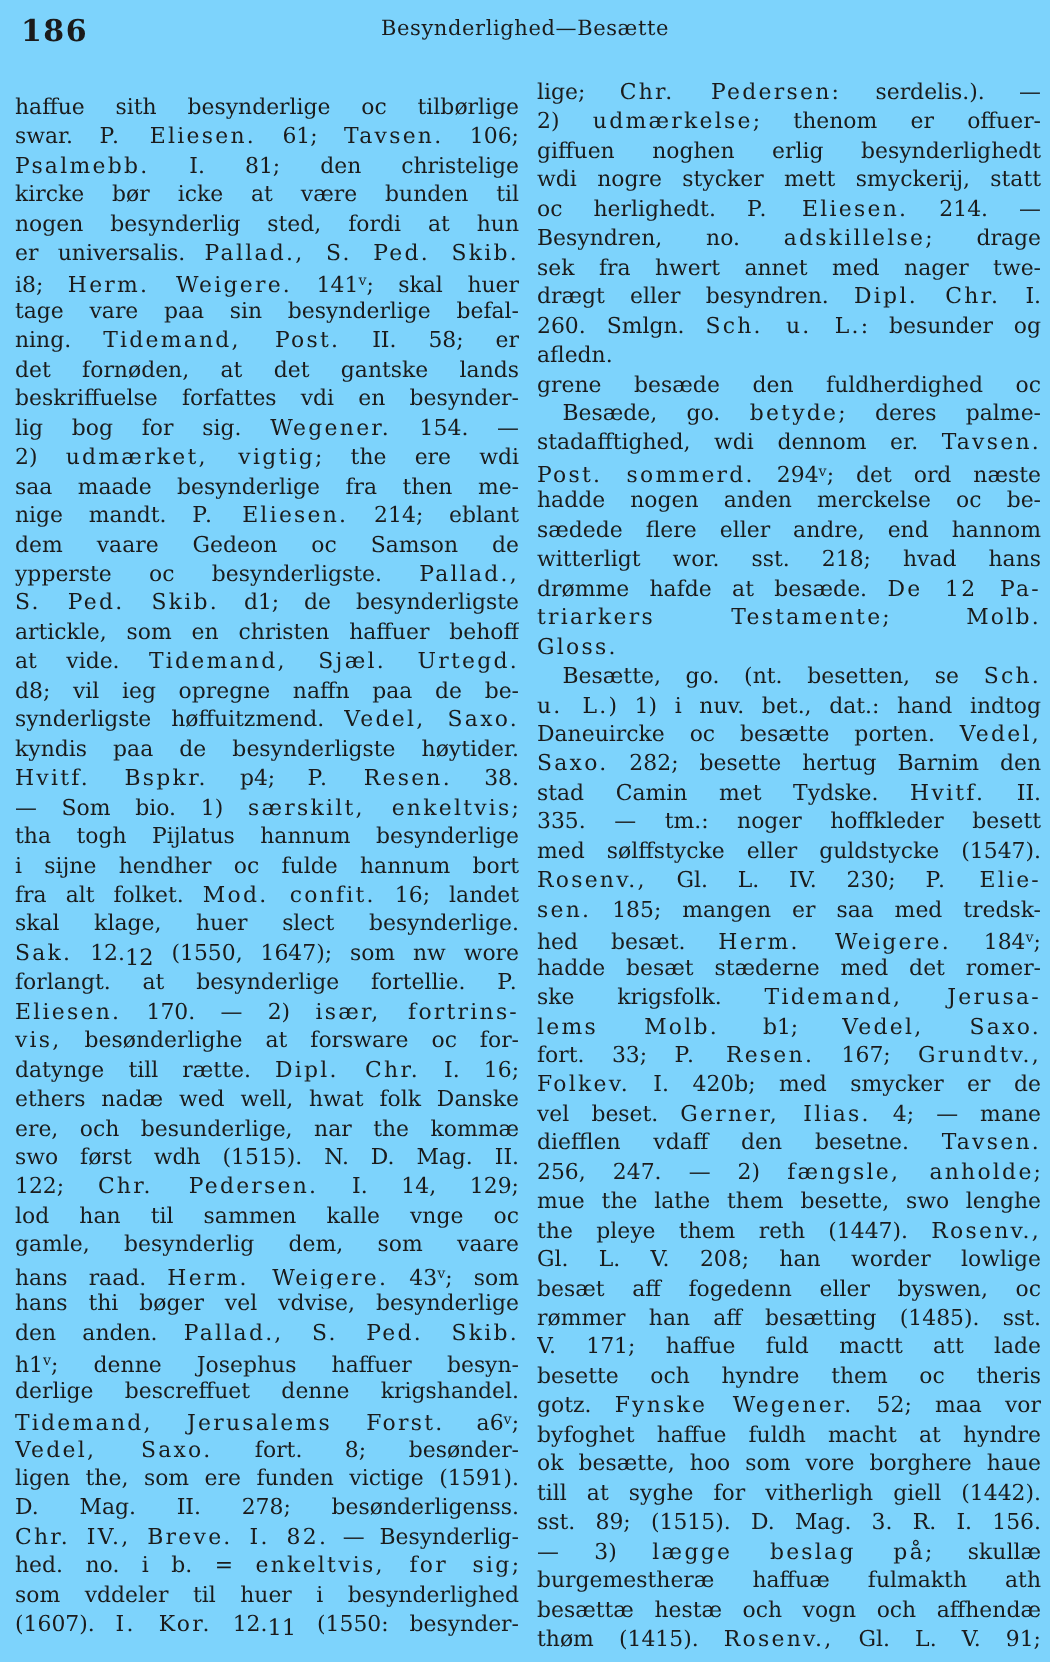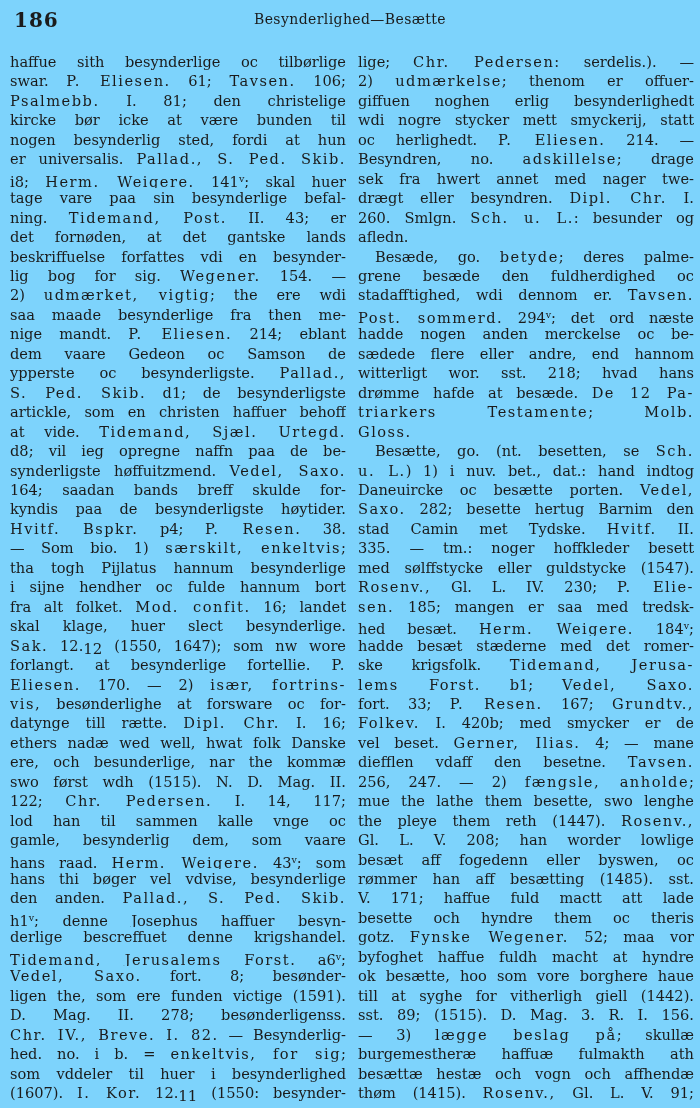--- a/index.html
+++ b/index.html
@@ -75,51 +75,50 @@
   <div class="cols">
     <div class="col" id="col-left">
         <div class="tl"><span class="seg-n">haffue sith besynderlige oc tilbørlige</span></div>
         <div class="tl"><span class="seg-n">swar. </span><span class="seg-s">P. Eliesen.</span><span class="seg-n"> 61; </span><span class="seg-s">Tavsen.</span><span class="seg-n"> 106;</span></div>
         <div class="tl"><span class="seg-s">Psalmebb.</span><span class="seg-n"> I. 81; den christelige</span></div>
         <div class="tl"><span class="seg-n">kircke bør icke at være bunden til</span></div>
         <div class="tl"><span class="seg-n">nogen besynderlig sted, fordi at hun</span></div>
         <div class="tl"><span class="seg-n">er universalis. </span><span class="seg-s">Pallad., S. Ped. Skib.</span></div>
         <div class="tl"><span class="seg-n">i8; </span><span class="seg-s">Herm. Weigere.</span><span class="seg-n"> 141</span><span class="seg-u">v</span><span class="seg-n">; skal huer</span></div>
         <div class="tl"><span class="seg-n">tage vare paa sin besynderlige befal-</span></div>
-        <div class="tl"><span class="seg-n">ning. </span><span class="seg-s">Tidemand, Post.</span><span class="seg-n"> II. 43; er</span></div>
+        <div class="tl"><span class="seg-n">ning. </span><span class="seg-s">Tidemand, Post.</span><span class="seg-n"> II. 58; er</span></div>
         <div class="tl"><span class="seg-n">det fornøden, at det gantske lands</span></div>
         <div class="tl"><span class="seg-n">beskriffuelse forfattes vdi en besynder-</span></div>
         <div class="tl"><span class="seg-n">lig bog for sig. </span><span class="seg-s">Wegener.</span><span class="seg-n"> 154. —</span></div>
         <div class="tl"><span class="seg-n">2) </span><span class="seg-s">udmærket, vigtig</span><span class="seg-n">; the ere wdi</span></div>
         <div class="tl"><span class="seg-n">saa maade besynderlige fra then me-</span></div>
         <div class="tl"><span class="seg-n">nige mandt. </span><span class="seg-s">P. Eliesen.</span><span class="seg-n"> 214; eblant</span></div>
         <div class="tl"><span class="seg-n">dem vaare Gedeon oc Samson de</span></div>
         <div class="tl"><span class="seg-n">ypperste oc besynderligste. </span><span class="seg-s">Pallad.,</span></div>
         <div class="tl"><span class="seg-s">S. Ped. Skib.</span><span class="seg-n"> d1; de besynderligste</span></div>
         <div class="tl"><span class="seg-n">artickle, som en christen haffuer behoff</span></div>
         <div class="tl"><span class="seg-n">at vide. </span><span class="seg-s">Tidemand, Sjæl. Urtegd.</span></div>
         <div class="tl"><span class="seg-n">d8; vil ieg opregne naffn paa de be-</span></div>
         <div class="tl"><span class="seg-n">synderligste høffuitzmend. </span><span class="seg-s">Vedel, Saxo.</span></div>
-        <div class="tl"><span class="seg-n">164; saadan bands breff skulde for-</span></div>
         <div class="tl"><span class="seg-n">kyndis paa de besynderligste høytider.</span></div>
         <div class="tl"><span class="seg-s">Hvitf. Bspkr.</span><span class="seg-n"> p4; </span><span class="seg-s">P. Resen.</span><span class="seg-n"> 38.</span></div>
         <div class="tl"><span class="seg-n">— Som bio. 1) </span><span class="seg-s">særskilt, enkeltvis</span><span class="seg-n">;</span></div>
         <div class="tl"><span class="seg-n">tha togh Pijlatus hannum besynderlige</span></div>
         <div class="tl"><span class="seg-n">i sijne hendher oc fulde hannum bort</span></div>
         <div class="tl"><span class="seg-n">fra alt folket. </span><span class="seg-s">Mod. confit.</span><span class="seg-n"> 16; landet</span></div>
         <div class="tl"><span class="seg-n">skal klage, huer slect besynderlige.</span></div>
         <div class="tl"><span class="seg-s">Sak.</span><span class="seg-n"> 12.</span><span class="seg-d">12</span><span class="seg-n"> (1550, 1647); som nw wore</span></div>
         <div class="tl"><span class="seg-n">forlangt. at besynderlige fortellie. </span><span class="seg-s">P.</span></div>
         <div class="tl"><span class="seg-s">Eliesen.</span><span class="seg-n"> 170. — 2) </span><span class="seg-s">især, fortrins-</span></div>
         <div class="tl"><span class="seg-s">vis,</span><span class="seg-n"> besønderlighe at forsware oc for-</span></div>
         <div class="tl"><span class="seg-n">datynge till rætte. </span><span class="seg-s">Dipl. Chr.</span><span class="seg-n"> I. 16;</span></div>
         <div class="tl"><span class="seg-n">ethers nadæ wed well, hwat folk Danske</span></div>
         <div class="tl"><span class="seg-n">ere, och besunderlige, nar the kommæ</span></div>
         <div class="tl"><span class="seg-n">swo først wdh (1515). N. D. Mag. II.</span></div>
-        <div class="tl"><span class="seg-n">122; </span><span class="seg-s">Chr. Pedersen.</span><span class="seg-n"> I. 14, 117;</span></div>
+        <div class="tl"><span class="seg-n">122; </span><span class="seg-s">Chr. Pedersen.</span><span class="seg-n"> I. 14, 129;</span></div>
         <div class="tl"><span class="seg-n">lod han til sammen kalle vnge oc</span></div>
         <div class="tl"><span class="seg-n">gamle, besynderlig dem, som vaare</span></div>
         <div class="tl"><span class="seg-n">hans raad. </span><span class="seg-s">Herm. Weigere.</span><span class="seg-n"> 43</span><span class="seg-u">v</span><span class="seg-n">; som</span></div>
         <div class="tl"><span class="seg-n">hans thi bøger vel vdvise, besynderlige</span></div>
         <div class="tl"><span class="seg-n">den anden. </span><span class="seg-s">Pallad., S. Ped. Skib.</span></div>
         <div class="tl"><span class="seg-n">h1</span><span class="seg-u">v</span><span class="seg-n">; denne Josephus haffuer besyn-</span></div>
         <div class="tl"><span class="seg-n">derlige bescreffuet denne krigshandel.</span></div>
         <div class="tl"><span class="seg-s">Tidemand, Jerusalems Forst.</span><span class="seg-n"> a6</span><span class="seg-u">v</span><span class="seg-n">;</span></div>
         <div class="tl"><span class="seg-s">Vedel, Saxo.</span><span class="seg-n"> fort. 8; besønder-</span></div>
         <div class="tl"><span class="seg-n">ligen the, som ere funden victige (1591).</span></div>
@@ -134,43 +133,43 @@
         <div class="tl"><span class="seg-n">lige; </span><span class="seg-s">Chr. Pedersen:</span><span class="seg-n"> serdelis.). —</span></div>
         <div class="tl"><span class="seg-n">2) </span><span class="seg-s">udmærkelse</span><span class="seg-n">; thenom er offuer-</span></div>
         <div class="tl"><span class="seg-n">giffuen noghen erlig besynderlighedt</span></div>
         <div class="tl"><span class="seg-n">wdi nogre stycker mett smyckerij, statt</span></div>
         <div class="tl"><span class="seg-n">oc herlighedt. </span><span class="seg-s">P. Eliesen.</span><span class="seg-n"> 214. —</span></div>
         <div class="tl"><span class="seg-b">Besyndren,</span><span class="seg-n"> no. </span><span class="seg-s">adskillelse</span><span class="seg-n">; drage</span></div>
         <div class="tl"><span class="seg-n">sek fra hwert annet med nager twe-</span></div>
         <div class="tl"><span class="seg-n">drægt eller besyndren. </span><span class="seg-s">Dipl. Chr.</span><span class="seg-n"> I.</span></div>
         <div class="tl"><span class="seg-n">260. Smlgn. </span><span class="seg-s">Sch. u. L.</span><span class="seg-n">: besunder og</span></div>
         <div class="tl pend"><span class="seg-n">afledn.</span></div>
+        <div class="tl"><span class="seg-n">grene besæde den fuldherdighed oc</span></div>
         <div class="tl ind"><span class="seg-b">Besæde,</span><span class="seg-n"> go. </span><span class="seg-s">betyde</span><span class="seg-n">; deres palme-</span></div>
-        <div class="tl"><span class="seg-n">grene besæde den fuldherdighed oc</span></div>
         <div class="tl"><span class="seg-n">stadafftighed, wdi dennom er. </span><span class="seg-s">Tavsen.</span></div>
         <div class="tl"><span class="seg-s">Post. sommerd.</span><span class="seg-n"> 294</span><span class="seg-u">v</span><span class="seg-n">; det ord næste</span></div>
         <div class="tl"><span class="seg-n">hadde nogen anden merckelse oc be-</span></div>
         <div class="tl"><span class="seg-n">sædede flere eller andre, end hannom</span></div>
         <div class="tl"><span class="seg-n">witterligt wor. sst. 218; hvad hans</span></div>
         <div class="tl"><span class="seg-n">drømme hafde at besæde. </span><span class="seg-s">De 12 Pa-</span></div>
         <div class="tl"><span class="seg-s">triarkers Testamente;</span><span class="seg-n"> </span><span class="seg-s">Molb.</span></div>
         <div class="tl pend"><span class="seg-s">Gloss.</span></div>
         <div class="tl ind"><span class="seg-b">Besætte,</span><span class="seg-n"> go. (nt. besetten, se </span><span class="seg-s">Sch.</span></div>
         <div class="tl"><span class="seg-s">u. L.</span><span class="seg-n">) 1) i nuv. bet., dat.: hand indtog</span></div>
         <div class="tl"><span class="seg-n">Daneuircke oc besætte porten. </span><span class="seg-s">Vedel,</span></div>
         <div class="tl"><span class="seg-s">Saxo.</span><span class="seg-n"> 282; besette hertug Barnim den</span></div>
         <div class="tl"><span class="seg-n">stad Camin met Tydske. </span><span class="seg-s">Hvitf.</span><span class="seg-n"> II.</span></div>
         <div class="tl"><span class="seg-n">335. — tm.: noger hoffkleder besett</span></div>
         <div class="tl"><span class="seg-n">med sølffstycke eller guldstycke (1547).</span></div>
         <div class="tl"><span class="seg-s">Rosenv.,</span><span class="seg-n"> Gl. L. IV. 230; </span><span class="seg-s">P. Elie-</span></div>
         <div class="tl"><span class="seg-s">sen.</span><span class="seg-n"> 185; mangen er saa med tredsk-</span></div>
         <div class="tl"><span class="seg-n">hed besæt. </span><span class="seg-s">Herm. Weigere.</span><span class="seg-n"> 184</span><span class="seg-u">v</span><span class="seg-n">;</span></div>
         <div class="tl"><span class="seg-n">hadde besæt stæderne med det romer-</span></div>
         <div class="tl"><span class="seg-n">ske krigsfolk. </span><span class="seg-s">Tidemand, Jerusa-</span></div>
-        <div class="tl"><span class="seg-s">lems Forst.</span><span class="seg-n"> b1; </span><span class="seg-s">Vedel, Saxo.</span></div>
+        <div class="tl"><span class="seg-s">lems Molb.</span><span class="seg-n"> b1; </span><span class="seg-s">Vedel, Saxo.</span></div>
         <div class="tl"><span class="seg-n">fort. 33; </span><span class="seg-s">P. Resen.</span><span class="seg-n"> 167; </span><span class="seg-s">Grundtv.,</span></div>
         <div class="tl"><span class="seg-s">Folkev.</span><span class="seg-n"> I. 420b; med smycker er de</span></div>
         <div class="tl"><span class="seg-n">vel beset. </span><span class="seg-s">Gerner, Ilias.</span><span class="seg-n"> 4; — mane</span></div>
         <div class="tl"><span class="seg-n">diefflen vdaff den besetne. </span><span class="seg-s">Tavsen.</span></div>
         <div class="tl"><span class="seg-n">256, 247. — 2) </span><span class="seg-s">fængsle, anholde</span><span class="seg-n">;</span></div>
         <div class="tl"><span class="seg-n">mue the lathe them besette, swo lenghe</span></div>
         <div class="tl"><span class="seg-n">the pleye them reth (1447). </span><span class="seg-s">Rosenv.,</span></div>
         <div class="tl"><span class="seg-n">Gl. L. V. 208; han worder lowlige</span></div>
         <div class="tl"><span class="seg-n">besæt aff fogedenn eller byswen, oc</span></div>
         <div class="tl"><span class="seg-n">rømmer han aff besætting (1485). sst.</span></div>

